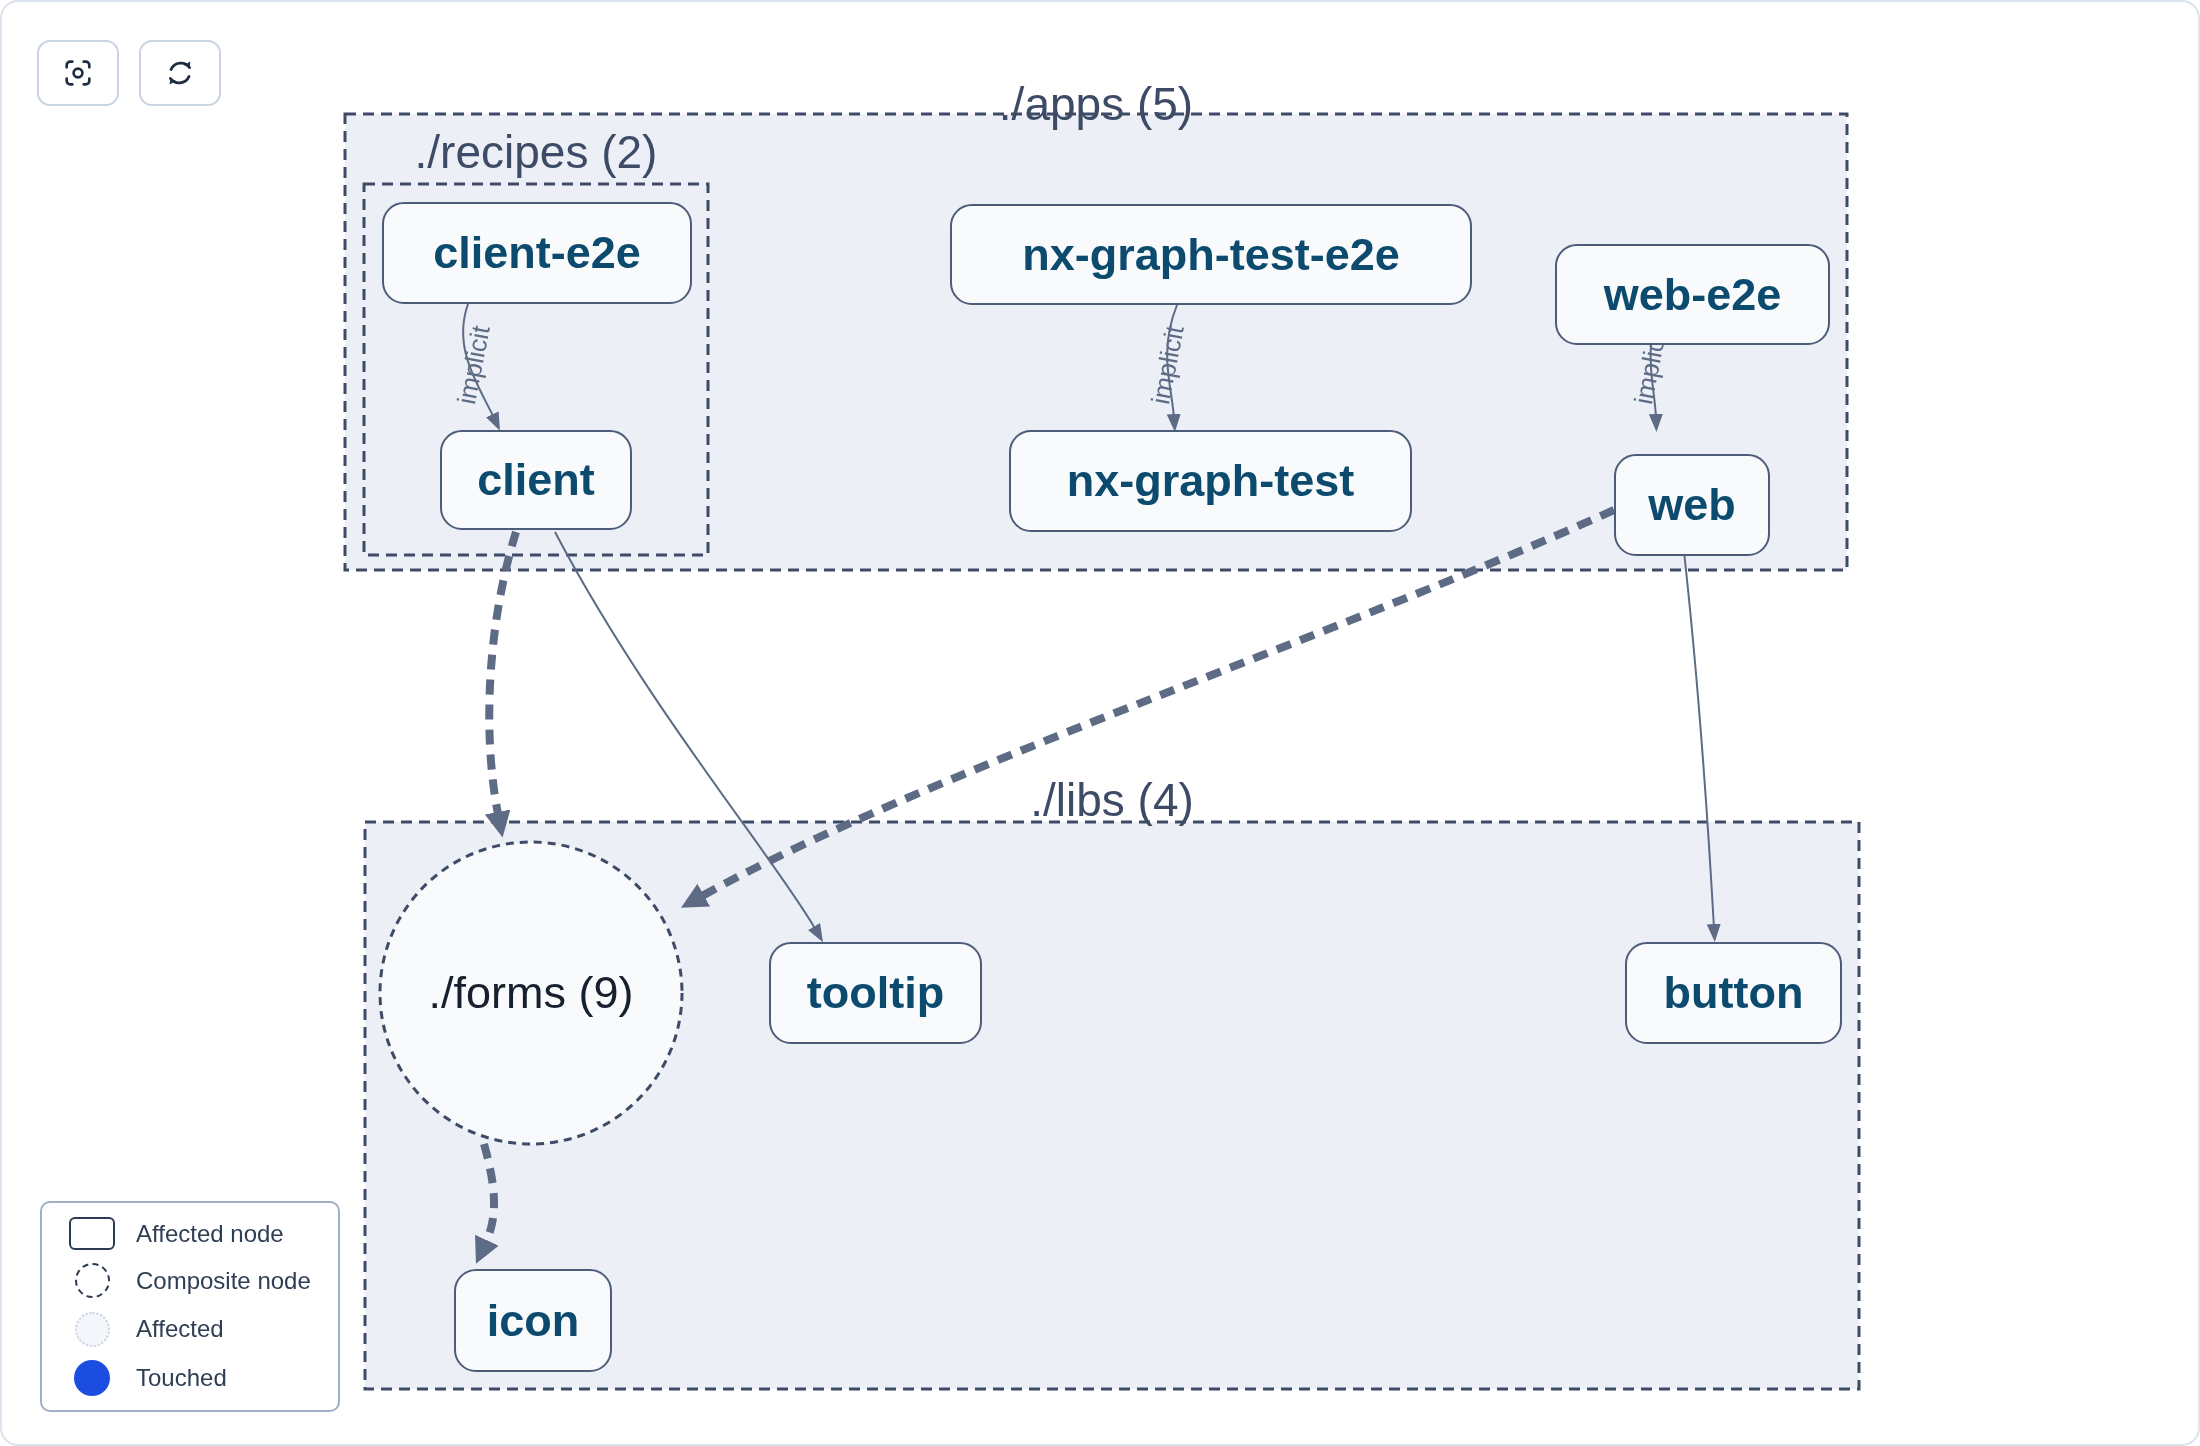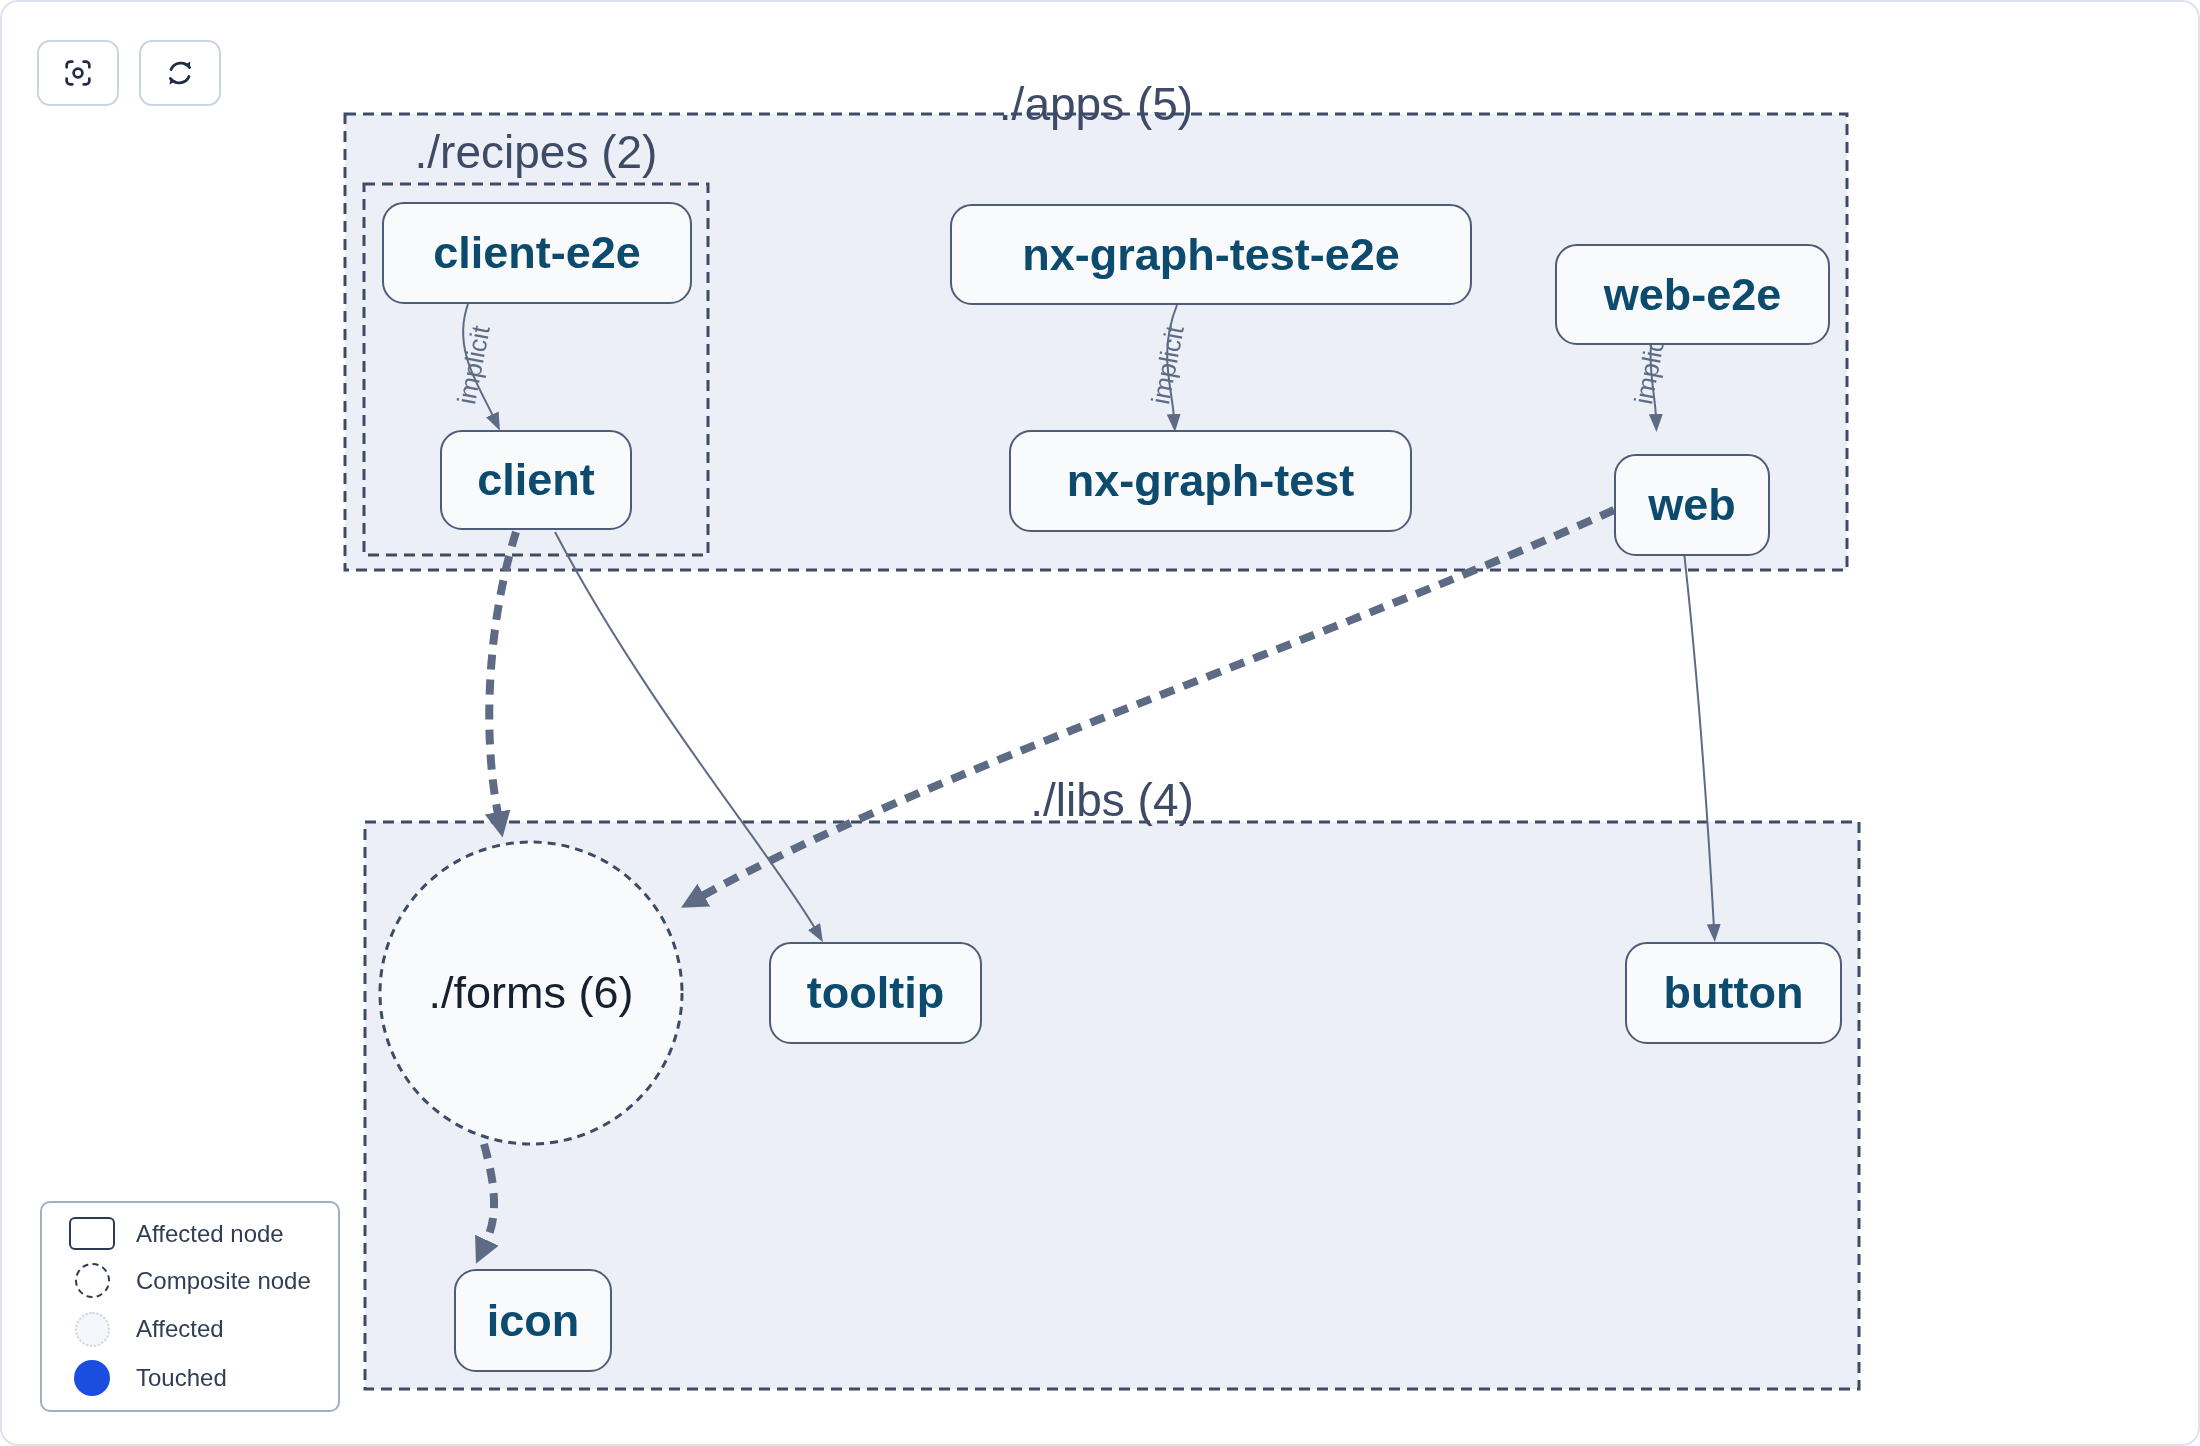--- a/index.html
+++ b/index.html
@@ -98,21 +98,21 @@
       <path d="M18.8 8.2 A7.6 7.6 0 0 0 5.6 9.6"></path>
       <path d="M18.8 8.2 l0.5 -4.4 l-4.4 2.7 z" fill="#1f2c44" stroke="none"></path>
       <path d="M5.2 15.8 A7.6 7.6 0 0 0 18.4 14.4"></path>
       <path d="M5.2 15.8 l-0.5 4.4 l4.4 -2.7 z" fill="#1f2c44" stroke="none"></path>
     </svg>
   </div>
 
   <div class="group-label" style="left:343px;top:54px;width:1502px;margin-top:20px;">./apps (5)</div>
   <div class="group-label" style="left:362px;top:122px;width:344px;">./recipes (2)</div>
   <div class="group-label" style="left:363px;top:770px;width:1494px;">./libs (4)</div>
-  <div class="forms-label" style="left:378px;top:963px;width:302px;">./forms (6)</div>
+  <div class="forms-label" style="left:378px;top:963px;width:302px;">./forms (9)</div>
 
   <div class="implicit-label" style="left:472px;top:363px;">implicit</div>
   <div class="implicit-label" style="left:1166px;top:363px;">implicit</div>
   <div class="implicit-label" style="left:1649px;top:363px;">implicit</div>
 
   <div class="node" style="left:380px;top:200px;width:310px;height:102px;">client-e2e</div>
   <div class="node" style="left:438px;top:428px;width:192px;height:100px;">client</div>
   <div class="node" style="left:948px;top:202px;width:522px;height:101px;">nx-graph-test-e2e</div>
   <div class="node" style="left:1007px;top:428px;width:403px;height:102px;">nx-graph-test</div>
   <div class="node" style="left:1553px;top:202px;width:275px;height:101px;margin-top:40px;">web-e2e</div>

